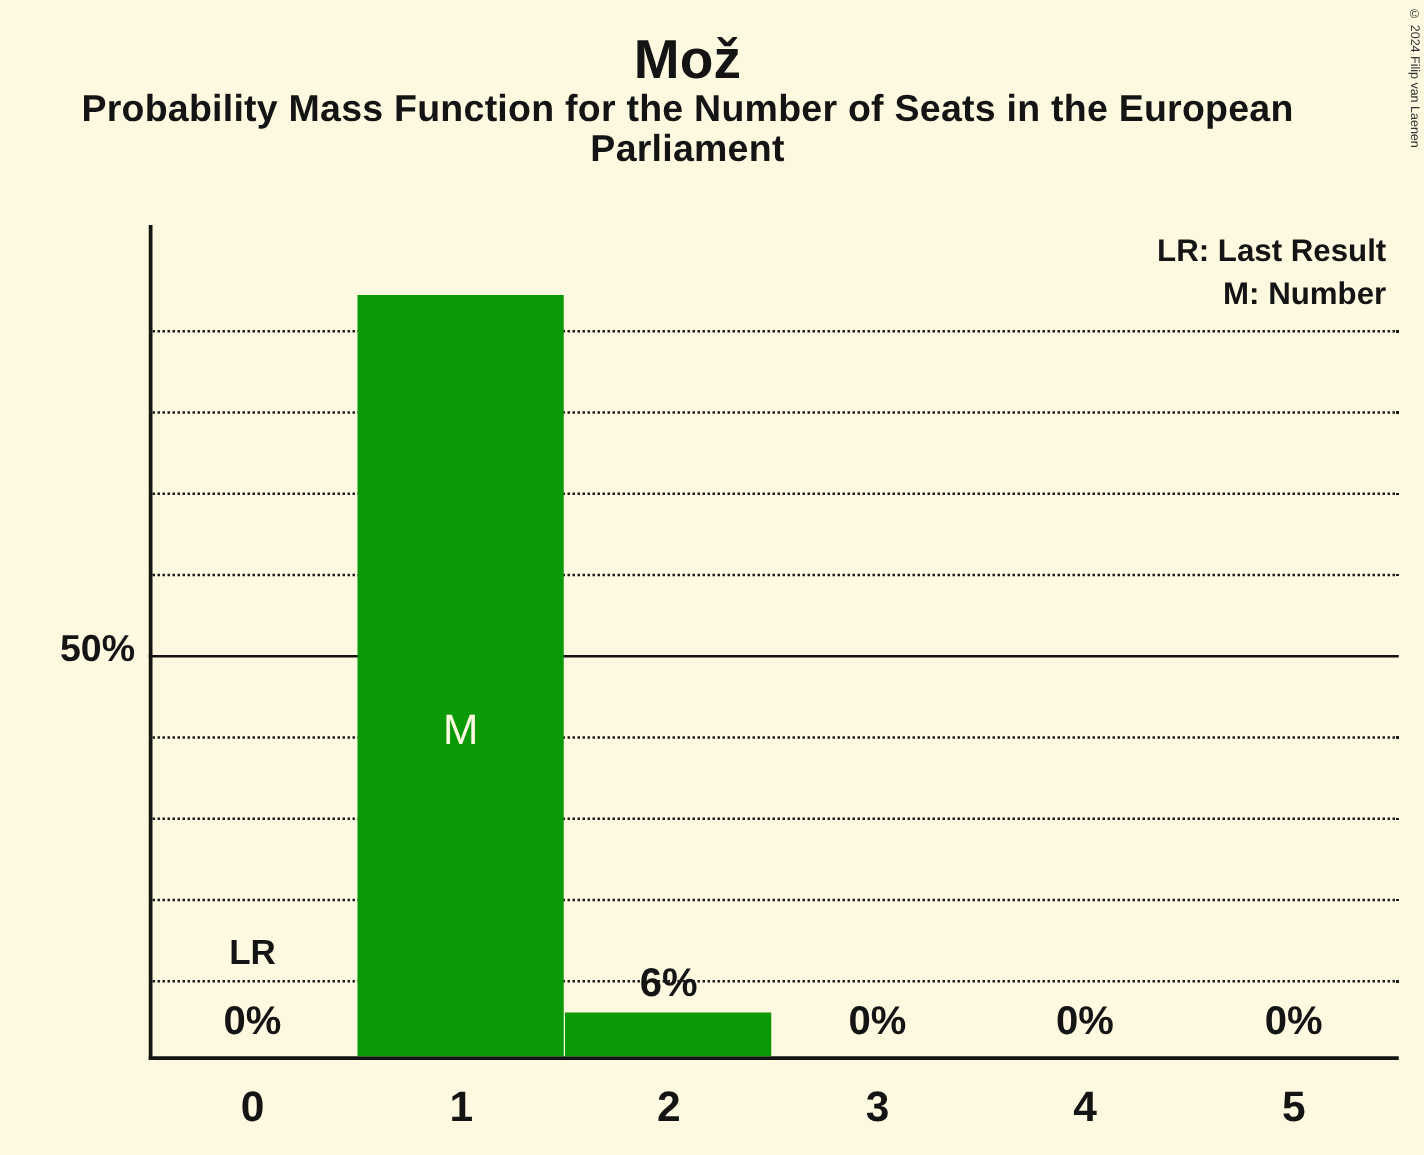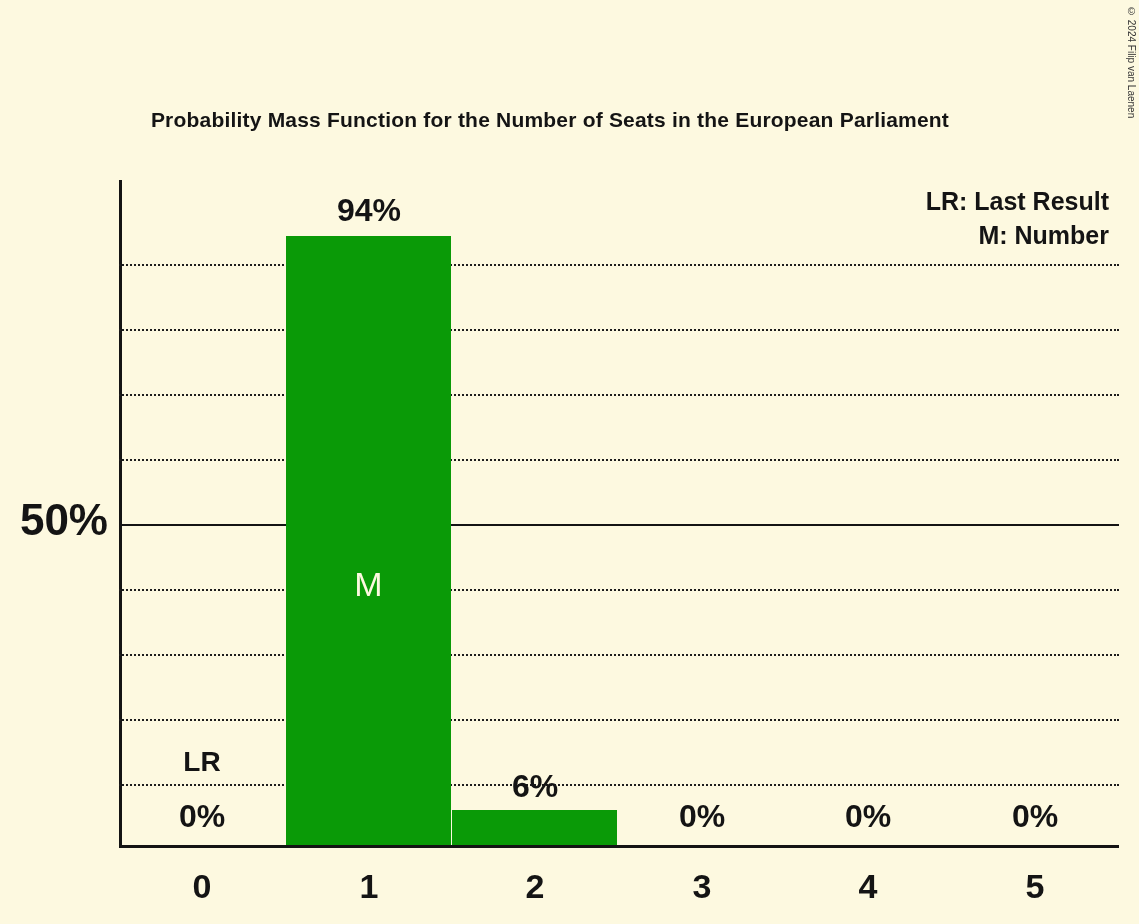--- a/index.html
+++ b/index.html
@@ -25,22 +25,22 @@
     text-align: center;
     font-weight: bold;
     letter-spacing: 0.2px;
   }
   #chart-title {
     top: 22px;
     font-size: 44px;
     line-height: 52px;
   }
   #chart-subtitle-1 {
-    top: 104px;
-    font-size: 21px;
+    top: 72px;
+    font-size: 30px;
     line-height: 32px;
   }
   #chart-subtitle-2 {
     top: 136px;
     font-size: 26px;
     line-height: 32px;
   }
 
   
   #copyright {
@@ -125,21 +125,21 @@
     width: 166px;
   }
 
   
   #y-tick-50 {
     position: absolute;
     left: 0;
     top: 502px;
     width: 108px;
     text-align: right;
-    font-size: 44px;
+    font-size: 30px;
     font-weight: bold;
     line-height: 36px;
   }
 
   
   .x-tick {
     position: absolute;
     top: 866px;
     width: 166px;
     text-align: center;
@@ -160,20 +160,21 @@
     font-weight: bold;
     line-height: 34px;
     white-space: nowrap;
   }
 </style>
 </head>
 <body>
 
 <div id="canvas">
 
+  <div class="title" id="chart-title">Mož</div>
   <div class="title" id="chart-subtitle-1">Probability Mass Function for the Number of Seats in the European Parliament</div>
 
   <div id="copyright">© 2024 Filip van Laenen</div>
 
   <div id="legend">
     <div class="legend-line">LR: Last Result</div>
     <div class="legend-line">M: Number</div>
   </div>
 
   <div id="y-tick-50">50%</div>
@@ -192,21 +193,20 @@
     <div class="gridline" style="top:474px;"></div>
     <div class="gridline" style="top:539px;"></div>
     <div class="gridline" style="top:604px;"></div>
 
     <div class="bar" style="left:167px; top:56px; width:165px; height:609px;">
       <div class="bar-median-label" style="top:329px;">M</div>
     </div>
     <div class="bar" style="left:333px; top:630px; width:165px; height:35px;"></div>
 
     <div class="value-label" style="left:0px; top:618px;">0%</div>
-    <div class="value-label" style="left:167px; top:12px;">94%</div>
     <div class="value-label" style="left:333px; top:588px;">6%</div>
     <div class="value-label" style="left:500px; top:618px;">0%</div>
     <div class="value-label" style="left:666px; top:618px;">0%</div>
     <div class="value-label" style="left:833px; top:618px;">0%</div>
 
     <div class="lr-label" style="left:0px; top:566px;">LR</div>
 
   </div>
 
   <div class="x-tick" style="left:119px;">0</div>

